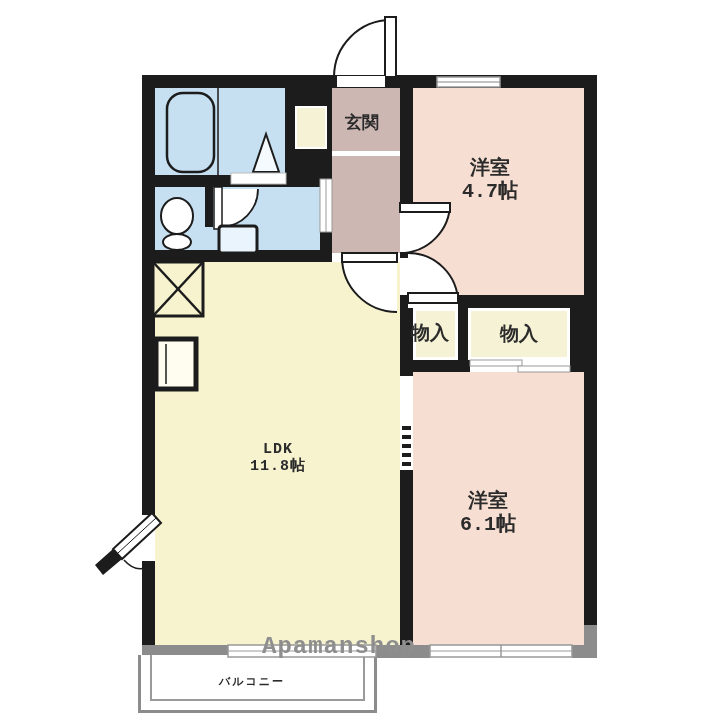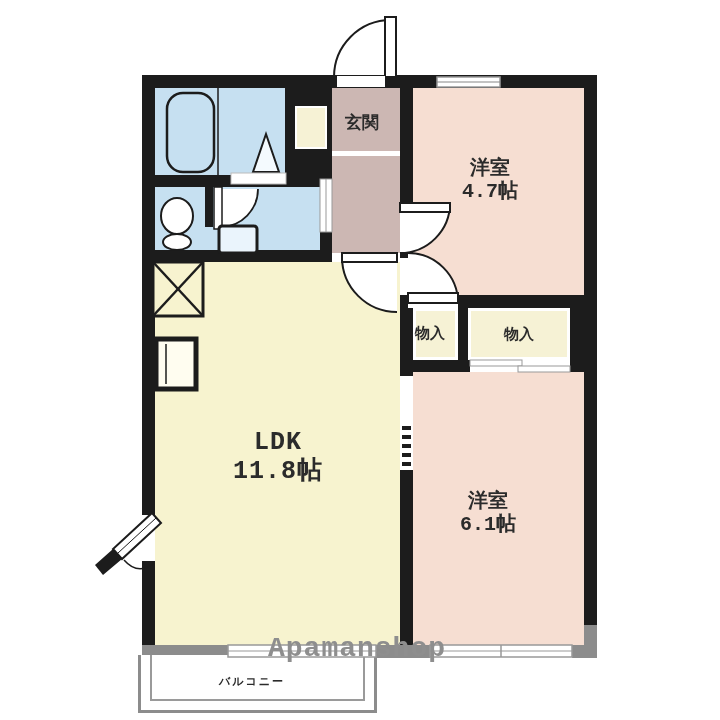--- a/index.html
+++ b/index.html
@@ -14,24 +14,24 @@
   .floor-cream{background:#f7f3cf;}
   .floor-blue{background:#c6e0f1;}
   .floor-mauve{background:#ccb7b3;}
   .floor-closet{background:#f6f2d5;box-shadow:inset 0 0 0 3px #ffffff;}
   .floor-white{background:#ffffff;}
   
   .lbl{position:absolute;transform:translate(-50%,-50%);color:#2b2b2b;font-weight:bold;
        white-space:nowrap;text-align:center;line-height:1.15;}
   .lbl-genkan{font-size:17px;}
   .lbl-room{font-size:20px;}
-  .lbl-ldk{font-size:25px;letter-spacing:1px;}
-  .lbl-closet{font-size:15px;}
+  .lbl-ldk{font-size:15px;letter-spacing:1px;}
+  .lbl-closet{font-size:19px;}
   .lbl-balcony{font-size:11px;letter-spacing:2px;}
-  .watermark{position:absolute;left:268px;top:633px;font-size:28px;font-weight:bold;
+  .watermark{position:absolute;left:262px;top:633px;font-size:24px;font-weight:bold;
              color:#8e8e8e;letter-spacing:1px;}
   
   .balcony-outer{position:absolute;left:138px;top:655px;width:233px;height:55px;
                  border-left:3px solid #8c8c8c;border-right:3px solid #8c8c8c;
                  border-bottom:3px solid #8c8c8c;background:#ffffff;}
   .balcony-inner{position:absolute;left:150px;top:655px;width:211px;height:44px;
                  border-left:2px solid #9a9a9a;border-right:2px solid #9a9a9a;
                  border-bottom:2px solid #9a9a9a;background:#ffffff;}
   svg{position:absolute;left:0;top:0;}
 </style>

